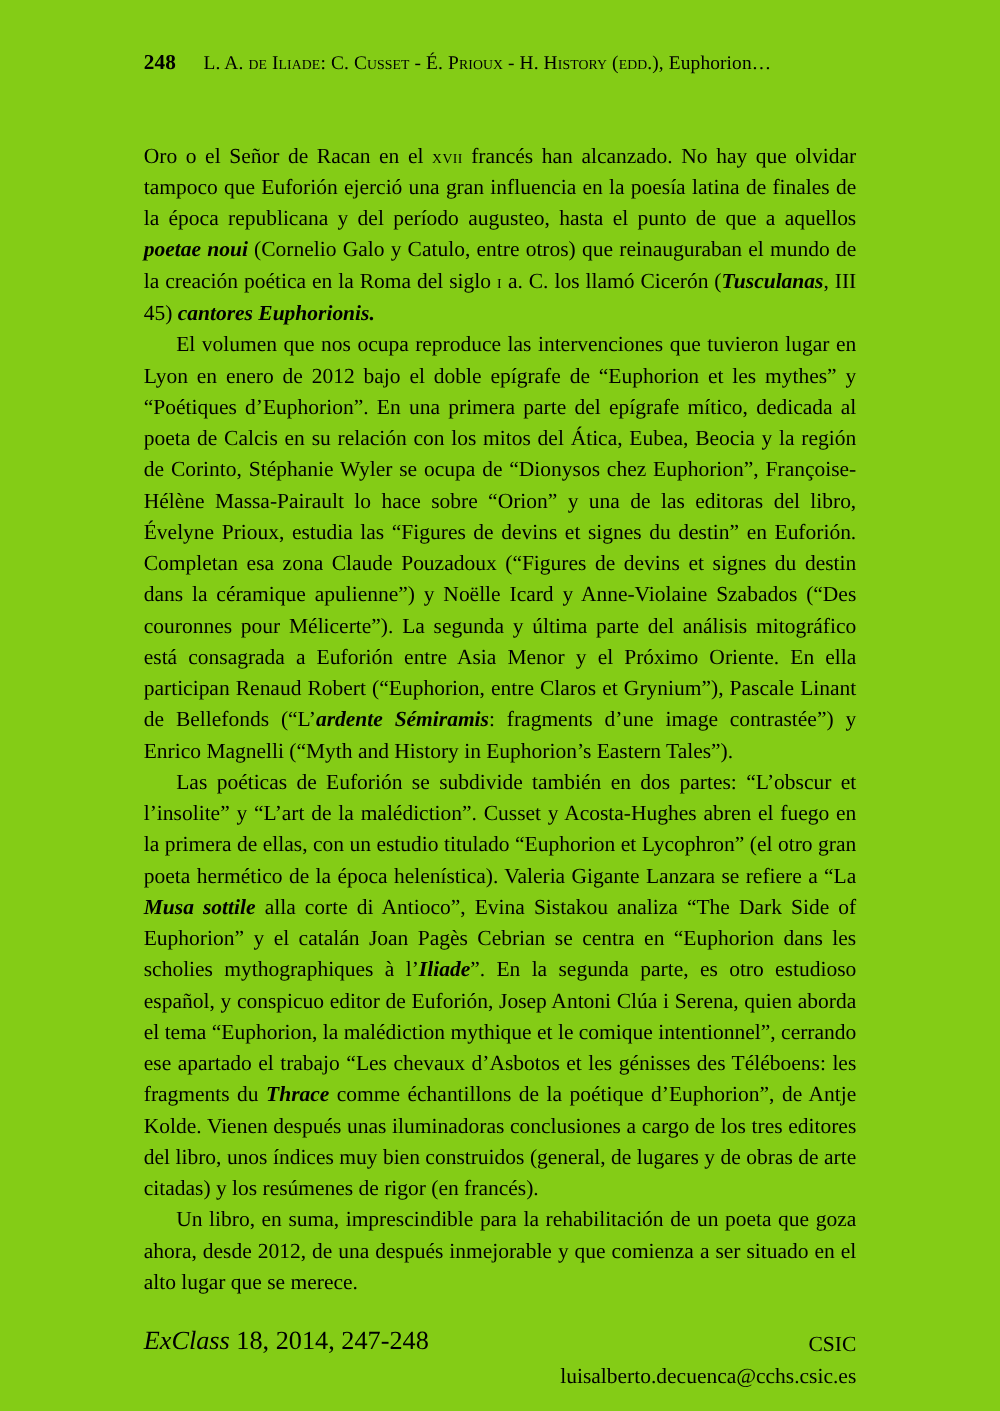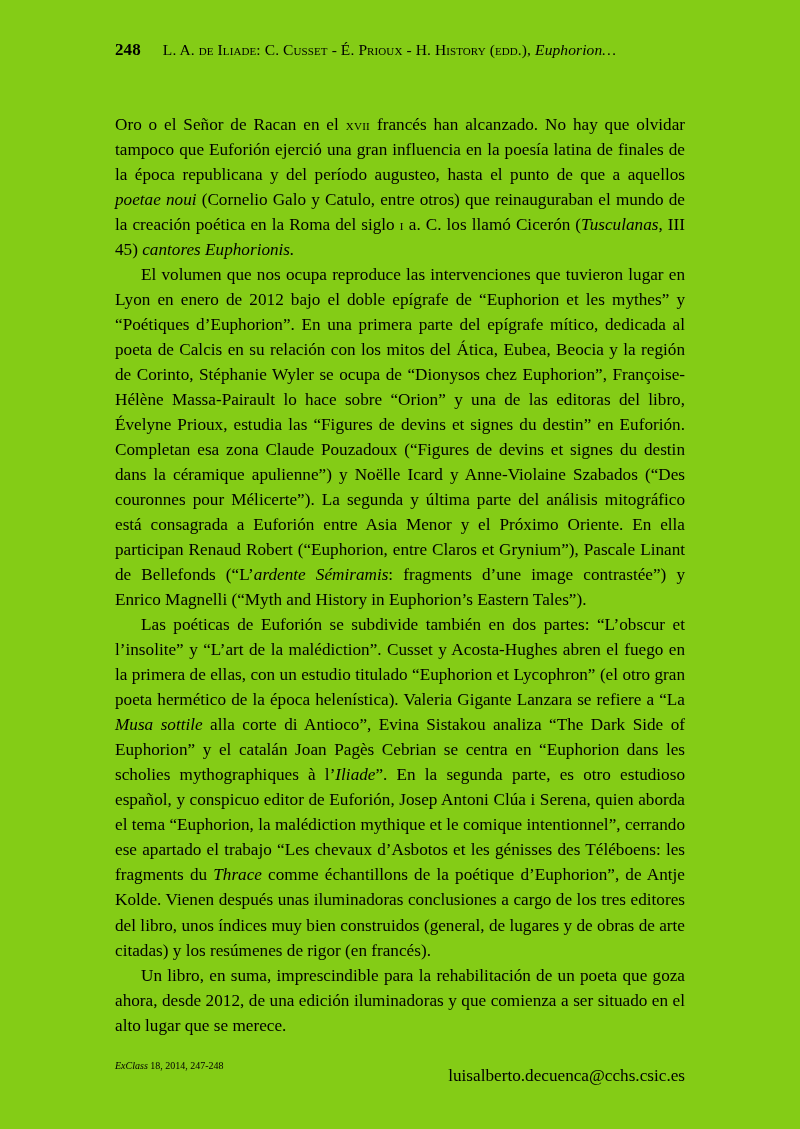--- a/index.html
+++ b/index.html
@@ -39,81 +39,81 @@
   }
   .runhead .folio {
     font-weight: bold;
     font-size: 17px;
     margin-right: 22px;
   }
   .sc {
     font-variant: small-caps;
   }
   .runhead .title-part {
-    font-style: italic;
   }
   
   .bodytext {
     font-size: 17.2px;
     line-height: 1.455;
     text-align: justify;
     text-justify: inter-word;
     hyphens: none;
   }
   .bodytext p {
     margin: 0;
     text-indent: 26px;
   }
   .bodytext p.noindent {
     text-indent: 0;
   }
-  i { font-style: italic; }
+  i { font-style: italic; font-weight: bold; }
   .smallcaps { font-variant: small-caps; font-size: 0.93em; letter-spacing: 0.3px; }
   
   .signature {
     margin-top: 26px;
     text-align: right;
     font-size: 17.2px;
     line-height: 1.45;
   }
   .signature .name {
     font-variant: small-caps;
     letter-spacing: 0.3px;
   }
   .signature .affil { }
   .signature .email { }
   
   .footer {
     position: absolute;
     left: 115px;
     top: 1060px;
-    font-size: 10px;
+    font-size: 21px;
   }
   .footer .journal { font-style: italic; }
 </style>
 </head>
 <body>
 
 <div class="page">
 
   <div class="content">
 
     <div class="runhead">
       <span class="folio">248</span>
       <span class="sc">L. A. de Iliade</span><span>:</span>&nbsp;<span class="sc">C. Cusset - É. Prioux - H. History (edd.),</span>&nbsp;<span class="title-part">Euphorion…</span>
     </div>
 
     <div class="bodytext">
       <p class="noindent">Oro o el Señor de Racan en el <span class="smallcaps">xvii</span> francés han alcanzado. No hay que olvidar tampoco que Euforión ejerció una gran influencia en la poesía latina de finales de la época republicana y del período augusteo, hasta el punto de que a aquellos <i>poetae noui</i> (Cornelio Galo y Catulo, entre otros) que reinauguraban el mundo de la creación poética en la Roma del siglo <span class="smallcaps">i</span> a. C. los llamó Cicerón (<i>Tusculanas</i>, III 45) <i>cantores Euphorionis.</i></p>
       <p>El volumen que nos ocupa reproduce las intervenciones que tuvieron lugar en Lyon en enero de 2012 bajo el doble epígrafe de “Euphorion et les mythes” y “Poétiques d’Euphorion”. En una primera parte del epígrafe mítico, dedicada al poeta de Calcis en su relación con los mitos del Ática, Eubea, Beocia y la región de Corinto, Stéphanie Wyler se ocupa de “Dionysos chez Euphorion”, Françoise-Hélène Massa-Pairault lo hace sobre “Orion” y una de las editoras del libro, Évelyne Prioux, estudia las “Figures de devins et signes du destin” en Euforión. Completan esa zona Claude Pouzadoux (“Figures de devins et signes du destin dans la céramique apulienne”) y Noëlle Icard y Anne-Violaine Szabados (“Des couronnes pour Mélicerte”). La segunda y última parte del análisis mitográfico está consagrada a Euforión entre Asia Menor y el Próximo Oriente. En ella participan Renaud Robert (“Euphorion, entre Claros et Grynium”), Pascale Linant de Bellefonds (“L’<i>ardente Sémiramis</i>: fragments d’une image contrastée”) y Enrico Magnelli (“Myth and History in Euphorion’s Eastern Tales”).</p>
       <p>Las poéticas de Euforión se subdivide también en dos partes: “L’obscur et l’insolite” y “L’art de la malédiction”. Cusset y Acosta-Hughes abren el fuego en la primera de ellas, con un estudio titulado “Euphorion et Lycophron” (el otro gran poeta hermético de la época helenística). Valeria Gigante Lanzara se refiere a “La <i>Musa sottile</i> alla corte di Antioco”, Evina Sistakou analiza “The Dark Side of Euphorion” y el catalán Joan Pagès Cebrian se centra en “Euphorion dans les scholies mythographiques à l’<i>Iliade</i>”. En la segunda parte, es otro estudioso español, y conspicuo editor de Euforión, Josep Antoni Clúa i Serena, quien aborda el tema “Euphorion, la malédiction mythique et le comique intentionnel”, cerrando ese apartado el trabajo “Les chevaux d’Asbotos et les génisses des Téléboens: les fragments du <i>Thrace</i> comme échantillons de la poétique d’Euphorion”, de Antje Kolde. Vienen después unas iluminadoras conclusiones a cargo de los tres editores del libro, unos índices muy bien construidos (general, de lugares y de obras de arte citadas) y los resúmenes de rigor (en francés).</p>
-      <p>Un libro, en suma, imprescindible para la rehabilitación de un poeta que goza ahora, desde 2012, de una edición iluminadoras y que comienza a ser situado en el alto lugar que se merece.</p>
+      <p>Un libro, en suma, imprescindible para la rehabilitación de un poeta que goza ahora, desde 2012, de una después inmejorable y que comienza a ser situado en el alto lugar que se merece.</p>
     </div>
 
     <div class="signature">
+      <div class="affil">CSIC</div>
       <div class="email">luisalberto.decuenca@cchs.csic.es</div>
     </div>
 
   </div>
 
   <div class="footer">
     <span class="journal">ExClass</span>
     <span>18, 2014, 247-248</span>
   </div>
 

